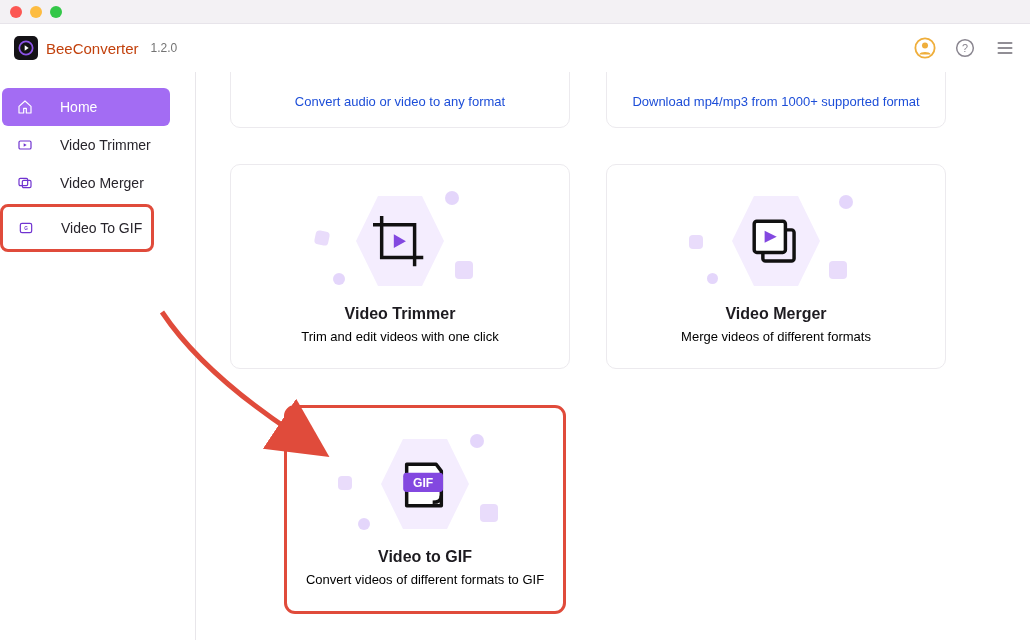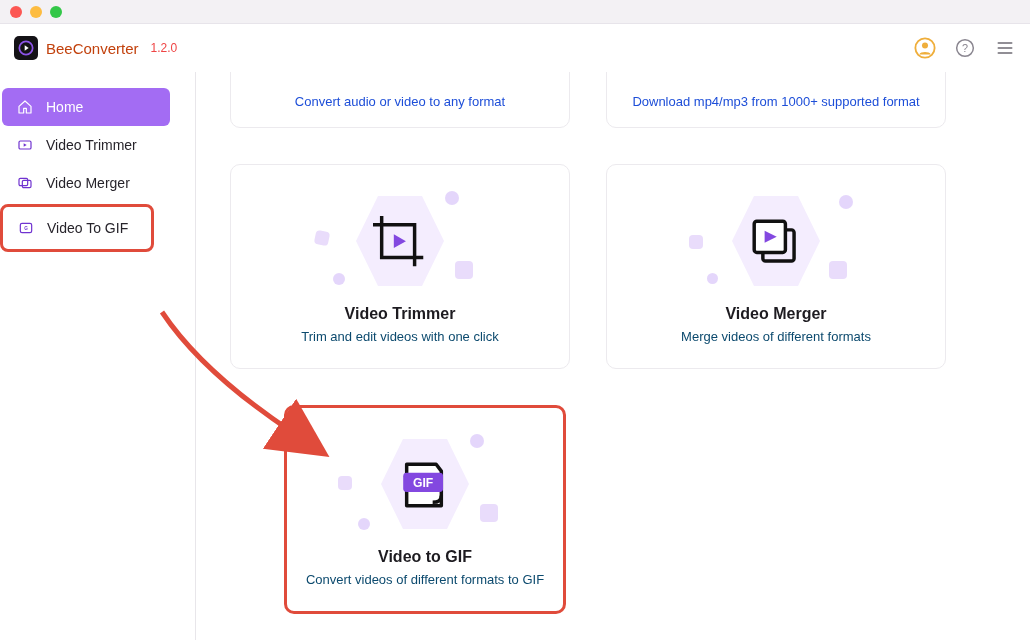--- a/index.html
+++ b/index.html
@@ -11,39 +11,39 @@
     .dot { width: 12px; height: 12px; border-radius: 50%; }
     .dot.red { background: #fc5753; }
     .dot.yellow { background: #fdbc40; }
     .dot.green { background: #33c748; }
 
     
     .header { height: 48px; display: flex; align-items: center; padding: 0 14px; }
     .app-logo { width: 24px; height: 24px; background: #141216; border-radius: 5px; display: flex; align-items: center; justify-content: center; margin-right: 8px; }
     .app-logo svg { width: 16px; height: 16px; }
     .app-title { font-size: 15px; font-weight: 500; color: #c2410c; }
-    .app-version { font-size: 12px; color: #ef4444; margin-left: 12px; }
+    .app-version { font-size: 12px; color: #737373; margin-left: 12px; }
     .header-spacer { flex: 1; }
     .hdr-icon { width: 22px; height: 22px; margin-left: 18px; display:flex; align-items:center; justify-content:center; cursor: pointer; }
 
     
     .main { display: flex; height: calc(640px - 24px - 48px); }
     .sidebar { width: 196px; padding-top: 16px; border-right: 1px solid #e8e6ea; padding-left: 2px; position: relative; }
-    .side-item { height: 38px; width: 168px; display: flex; align-items: center; gap: 12px; padding-left: 14px; font-size: 14px; color: #27242b; margin-bottom: 0; cursor: pointer; border-radius: 6px; position: relative; }
+    .side-item { height: 38px; width: 168px; display: flex; align-items: center; gap: 26px; padding-left: 14px; font-size: 14px; color: #27242b; margin-bottom: 0; cursor: pointer; border-radius: 6px; position: relative; }
     .side-item.active { background: #a36cf3; color: #fff; }
     .side-item .side-icon { width: 18px; height: 18px; display:flex; align-items:center; justify-content:center; }
     .side-highlight { border: 3px solid #e04b3b; border-radius: 8px; position: relative; padding: 2px 0; margin: 2px 4px 2px -2px; width: 154px; }
     .side-highlight .side-item { margin: 0; }
 
     .content { flex: 1; padding: 0 34px 0 34px; overflow: hidden; }
     .card-row { display: flex; gap: 36px; }
     .card { width: 340px; border: 1px solid #eceaee; border-radius: 10px; display: flex; flex-direction: column; align-items: center; justify-content: center; padding: 26px 14px 24px 14px; cursor: pointer; }
     .card .icon-area { width: 170px; height: 100px; position: relative; margin-bottom: 14px; }
     .card-title { font-size: 16px; font-weight: 700; color: #1d1b20; margin-bottom: 6px; }
-    .card-desc { font-size: 13px; color: #0c4a6e; text-align:center; }
+    .card-desc { font-size: 13px; color: #000000; text-align:center; }
     .card.highlight { border: 3px solid #e04b3b; }
 
     
     .partial-row { display: flex; gap: 36px; margin-top: -110px; margin-bottom: 36px; }
     .partial-card { width: 340px; height: 166px; border: 1px solid #eceaee; border-radius: 10px; display:flex; flex-direction:column; align-items:center; justify-content:flex-end; padding-bottom: 18px; }
     .partial-card .card-desc { font-size: 13px; color: #1d4ed8; }
 
     
     .arrow-svg { position:absolute; left: 142px; top: 302px; z-index: 5; pointer-events:none; }
 
@@ -188,21 +188,21 @@
             </svg>
           </div>
         </div>
         <span class="card-title">Video Merger</span>
         <span class="card-desc">Merge videos of different formats</span>
       </div>
     </div>
 
     <div class="card-row" style="margin-top:36px; justify-content:center;">
       <div style="width:340px; display:flex; justify-content:center;">
-        <div class="card highlight" style="width:282px;">
+        <div class="card highlight" style="width:282px;border-radius:11px;">
           <div class="icon-area">
             <div class="hex"></div>
             <div class="dotblob" style="left:130px; top:0; width:14px; height:14px;"></div>
             <div class="dotblob" style="left:18px; top:84px; width:12px; height:12px;"></div>
             <div class="sq" style="left:-2px; top:42px; width:14px; height:14px;"></div>
             <div class="sq" style="left:140px; top:70px; width:18px; height:18px;"></div>
             <div class="main-ic">
               <svg viewBox="0 0 60 60" width="52" height="52">
                 <path d="M10 6 H44 L50 14 V54 H10 Z" fill="#fff" stroke="#111" stroke-width="4" stroke-linejoin="round"></path>
                 <path d="M40 50 Q50 50 50 42" fill="none" stroke="#111" stroke-width="4"></path>

